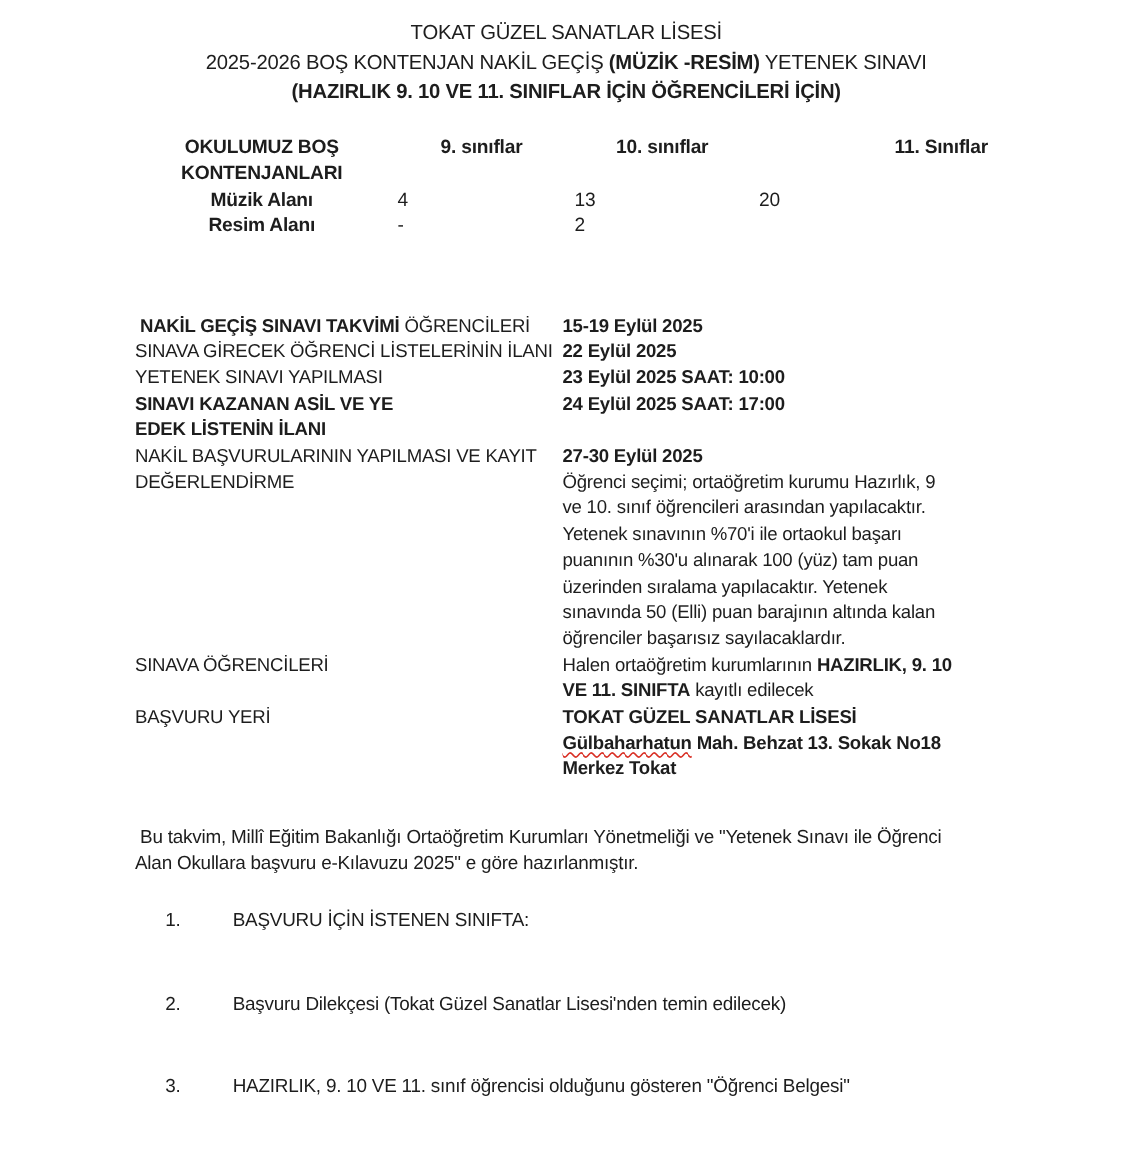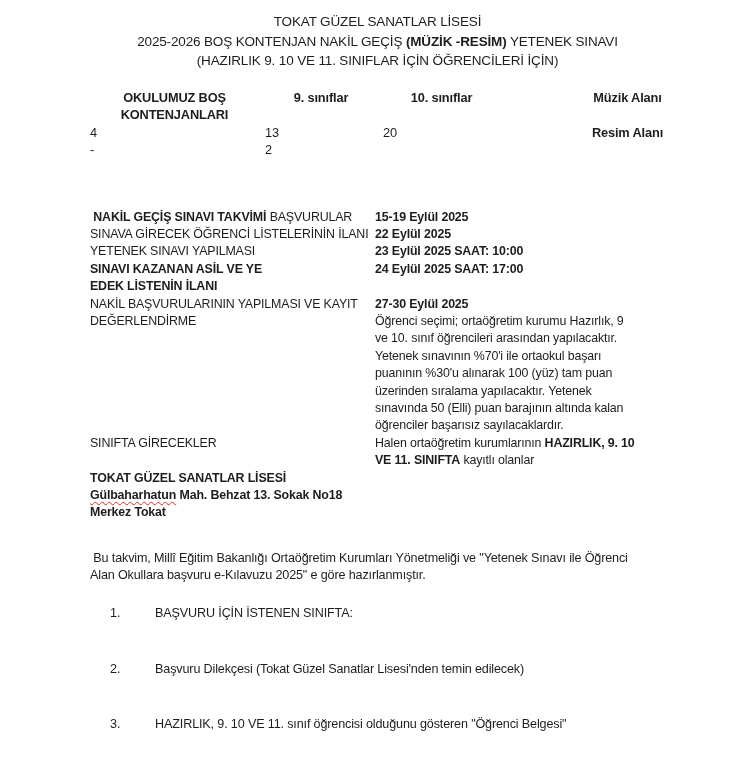--- a/index.html
+++ b/index.html
@@ -8,21 +8,21 @@
     color:#1d1d1d; font-family:"Liberation Sans", sans-serif; overflow:hidden;
     letter-spacing:-0.15px;
   }
   .b  { font-weight:700; }
   .sq { text-decoration-line:underline; text-decoration-style:wavy;
         text-decoration-color:#d93025; text-decoration-thickness:1px;
         text-underline-offset:2px; }
 
   
   .doc-header { padding-top:12px; text-align:center; font-size:13.5px; line-height:19.5px; }
-  .doc-header .l3 { font-weight:400; }
+  .doc-header .l3 { font-weight:700; }
 
   
   .quota {
     margin:18px 0 0 90px; display:grid;
     grid-template-columns:175px 118px 123px auto;
     font-size:12.8px; line-height:17.5px; align-items:start;
   }
   .quota .hd { font-weight:700;text-align:center; }
   .quota .lbl { font-weight:700;text-align:center; }
   .quota .cell { white-space:pre-wrap; padding-right:6px; }
@@ -49,33 +49,34 @@
   <div class="doc-header">
     <div class="l1">TOKAT GÜZEL SANATLAR LİSESİ</div>
     <div class="l2"><span>2025-2026 BOŞ KONTENJAN NAKİL GEÇİŞ </span><span class="b">(MÜZİK -RESİM)</span><span> YETENEK SINAVI</span></div>
     <div class="l3">(HAZIRLIK 9. 10 VE 11. SINIFLAR İÇİN ÖĞRENCİLERİ İÇİN)</div>
   </div>
 
   <div class="quota">
     <div class="cell hd">OKULUMUZ BOŞ KONTENJANLARI</div>
     <div class="cell hd">9. sınıflar</div>
     <div class="cell hd">10. sınıflar</div>
+    <div class="cell hd">11. Sınıflar</div>
 
     <div class="cell lbl">Müzik Alanı</div>
     <div class="cell">4</div>
     <div class="cell">13</div>
     <div class="cell">20</div>
 
     <div class="cell lbl">Resim Alanı</div>
     <div class="cell">-</div>
     <div class="cell">2</div>
   </div>
 
   <div class="schedule">
-    <div class="cell"><span class="b"> NAKİL GEÇİŞ SINAVI TAKVİMİ </span><span>BAŞVURULAR</span></div>
+    <div class="cell"><span class="b"> NAKİL GEÇİŞ SINAVI TAKVİMİ </span><span>ÖĞRENCİLERİ</span></div>
     <div class="cell"><span class="b">15-19 Eylül 2025</span></div>
 
     <div class="cell"><span>SINAVA GİRECEK ÖĞRENCİ LİSTELERİNİN İLANI</span></div>
     <div class="cell"><span class="b">22 Eylül 2025</span></div>
 
     <div class="cell"><span>YETENEK SINAVI YAPILMASI</span></div>
     <div class="cell"><span class="b">23 Eylül 2025 SAAT: 10:00</span></div>
 
     <div class="cell"><span class="b">SINAVI KAZANAN ASİL VE YE
 EDEK LİSTENİN İLANI</span></div>
@@ -85,24 +86,25 @@
 DEĞERLENDİRME</span></div>
     <div class="cell"><span class="b">27-30 Eylül 2025
 </span><span>Öğrenci seçimi; ortaöğretim kurumu Hazırlık, 9
 ve 10. sınıf öğrencileri arasından yapılacaktır.
 Yetenek sınavının %70'i ile ortaokul başarı
 puanının %30'u alınarak 100 (yüz) tam puan
 üzerinden sıralama yapılacaktır. Yetenek
 sınavında 50 (Elli) puan barajının altında kalan
 öğrenciler başarısız sayılacaklardır.</span></div>
 
-    <div class="cell"><span>SINIFTA GİRECEKLER</span></div>
+    <div class="cell"><span>SINAVA ÖĞRENCİLERİ</span></div>
     <div class="cell"><span>Halen ortaöğretim kurumlarının </span><span class="b">HAZIRLIK, 9. 10
-VE 11. SINIFTA</span><span> kayıtlı olanlar</span></div>
+VE 11. SINIFTA</span><span> kayıtlı edilecek</span></div>
 
+    <div class="cell"><span>BAŞVURU YERİ</span></div>
     <div class="cell"><span class="b">TOKAT GÜZEL SANATLAR LİSESİ
 </span><span class="b sq">Gülbaharhatun</span><span class="b"> Mah. Behzat 13. Sokak No18
 Merkez Tokat</span></div>
   </div>
 
   <div class="notes">
     <div class="intro"> Bu takvim, Millî Eğitim Bakanlığı Ortaöğretim Kurumları Yönetmeliği ve "Yetenek Sınavı ile Öğrenci
 Alan Okullara başvuru e-Kılavuzu 2025" e göre hazırlanmıştır.</div>
 
     <div class="item">

